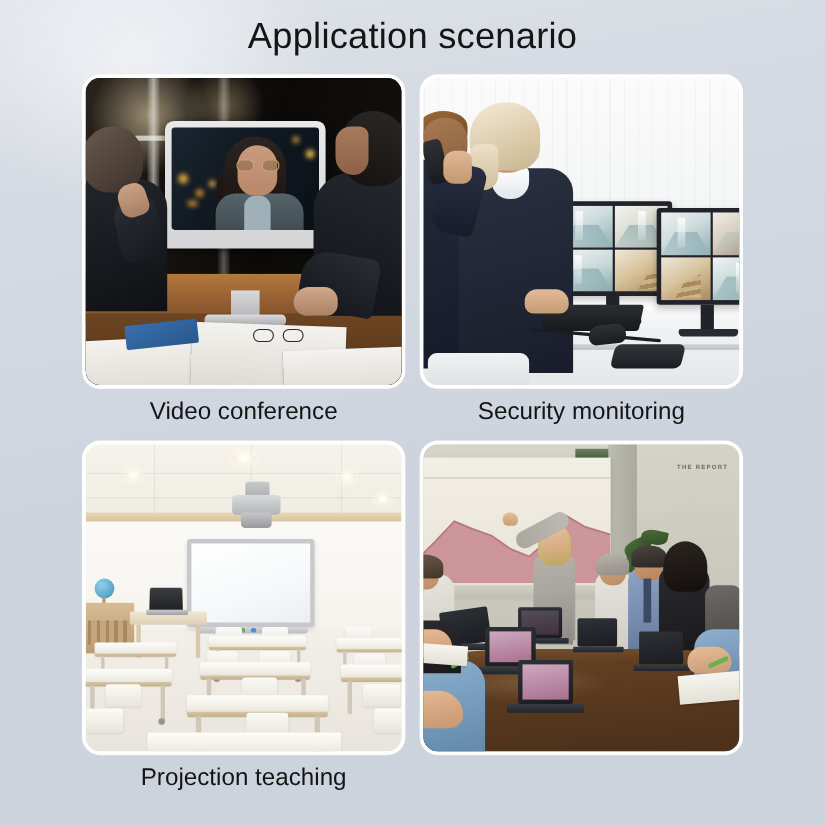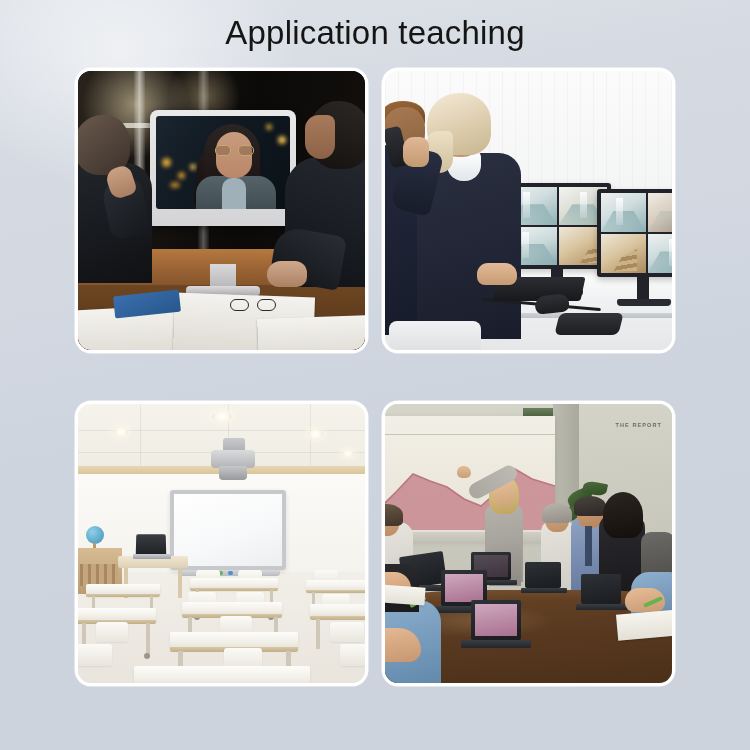--- a/index.html
+++ b/index.html
@@ -417,21 +417,21 @@
   .laptop .scr2 { position:absolute; background: linear-gradient(170deg,#cfa8bf,#a8708f); }
   .laptop .base { position:absolute; background: linear-gradient(180deg,#3a3d42,#22252a); border-radius:1px; }
   .p4-paper { position:absolute; background: linear-gradient(180deg,#f6f4ee,#e3e0d6); box-shadow: 0 1px 2px rgba(0,0,0,0.2); }
   .p4-pen { position:absolute; background:#67b24a; border-radius:2px; }
 </style>
 </head>
 <body>
 
 <div class="bg-bloom"></div>
 
-<h1 class="page-title">Application teaching</h1>
+<h1 class="page-title">Application scenario</h1>
 
 <div class="grid">
 
   <div class="cell">
     <div class="photo p1">
       <div class="scene">
         <div class="p1-bg"></div>
         <div class="p1-mull" style="left:56px;"></div>
         <div class="p1-mull" style="left:120px; opacity:.55;"></div>
         <div class="p1-arc"></div>
@@ -476,20 +476,21 @@
         <div class="p1-paper" style="left:-12px; top:236px; width:150px; height:54px; transform:rotate(-3deg);"></div>
         <div class="p1-paper" style="left:96px;  top:224px; width:140px; height:62px; transform:rotate(2deg);"></div>
         <div class="p1-paper" style="left:180px; top:246px; width:120px; height:46px; transform:rotate(-2deg);"></div>
         <div class="p1-blue"></div>
         <div class="p1-glasses-tbl">
             <i></i>
             <i></i>
           </div>
       </div>
     </div>
+    <div class="caption">Video conference</div>
   </div>
 
   <div class="cell">
     <div class="photo p2">
       <div class="scene">
         <div class="p2-wall"></div>
         <div class="p2-desk"></div>
         <div class="p2-desk-edge"></div>
 
         <div class="p2-mon" style="left:120px; top:112px; width:106px; height:86px;">
@@ -550,20 +551,21 @@
         <div class="p2-hand"></div>
 
         <div class="p2-cable"></div>
         <div class="p2-kbd"></div>
         <div class="p2-hand2"></div>
         <div class="p2-mouse"></div>
         <div class="p2-spkr"></div>
         <div class="p2-chair"></div>
       </div>
     </div>
+    <div class="caption">Security monitoring</div>
   </div>
 
   <div class="cell">
     <div class="photo p3">
       <div class="scene">
         <div class="p3-wall"></div>
         <div class="p3-floor"></div>
         <div class="p3-ceil">
           <span class="p3-ceil-line" style="left:0; right:0; top:26px; height:1px;"></span>
           <span class="p3-ceil-line" style="left:0; right:0; top:48px; height:1px;"></span>
@@ -654,20 +656,21 @@
 
         <div class="chair" style="left:146px; top:244px; width:38px; height:22px;"></div>
         <div class="chair" style="left:262px; top:240px; width:36px; height:22px;"></div>
         <div class="chair" style="left:-2px;  top:240px; width:36px; height:22px;"></div>
 
         <div class="desk" style="left:56px; top:262px; width:176px; height:20px;"></div>
         <div class="desk-edge" style="left:56px; top:281px; width:176px; height:6px;"></div>
 
       </div>
     </div>
+    <div class="caption">Projection teaching</div>
   </div>
 
   <div class="cell">
     <div class="photo p4">
       <div class="scene">
         <div class="p4-wall"></div>
         <div class="p4-win"></div>
         <div class="p4-win-top"></div>
         <div class="p4-win-or"></div>
         <div class="p4-col"></div>

